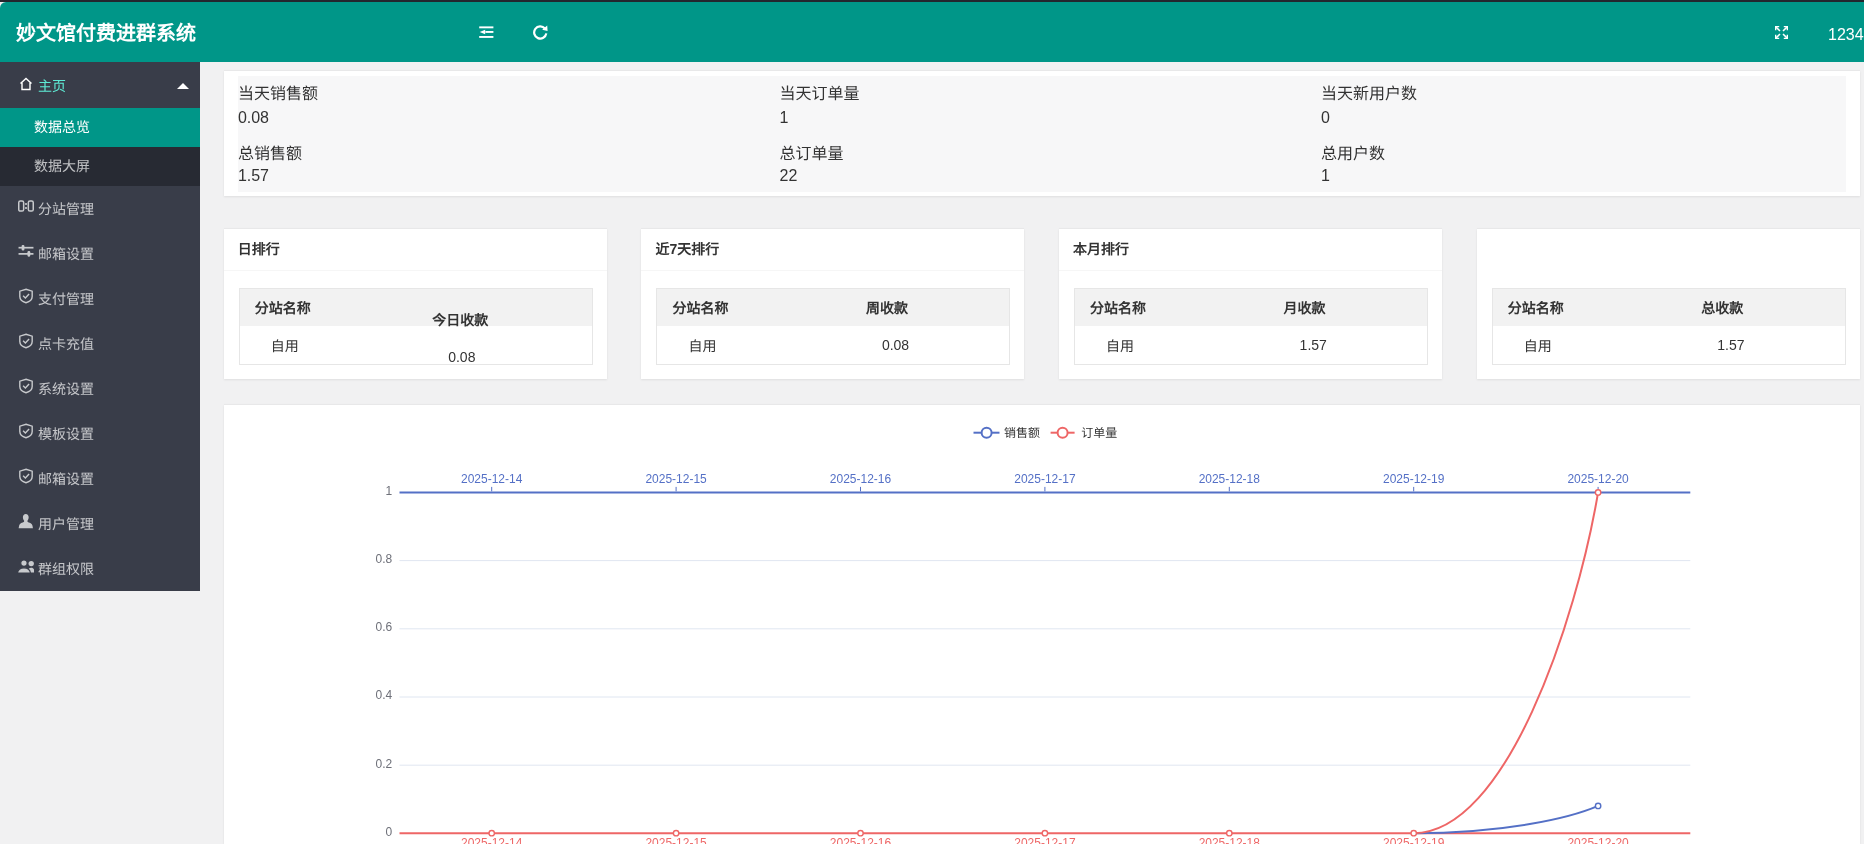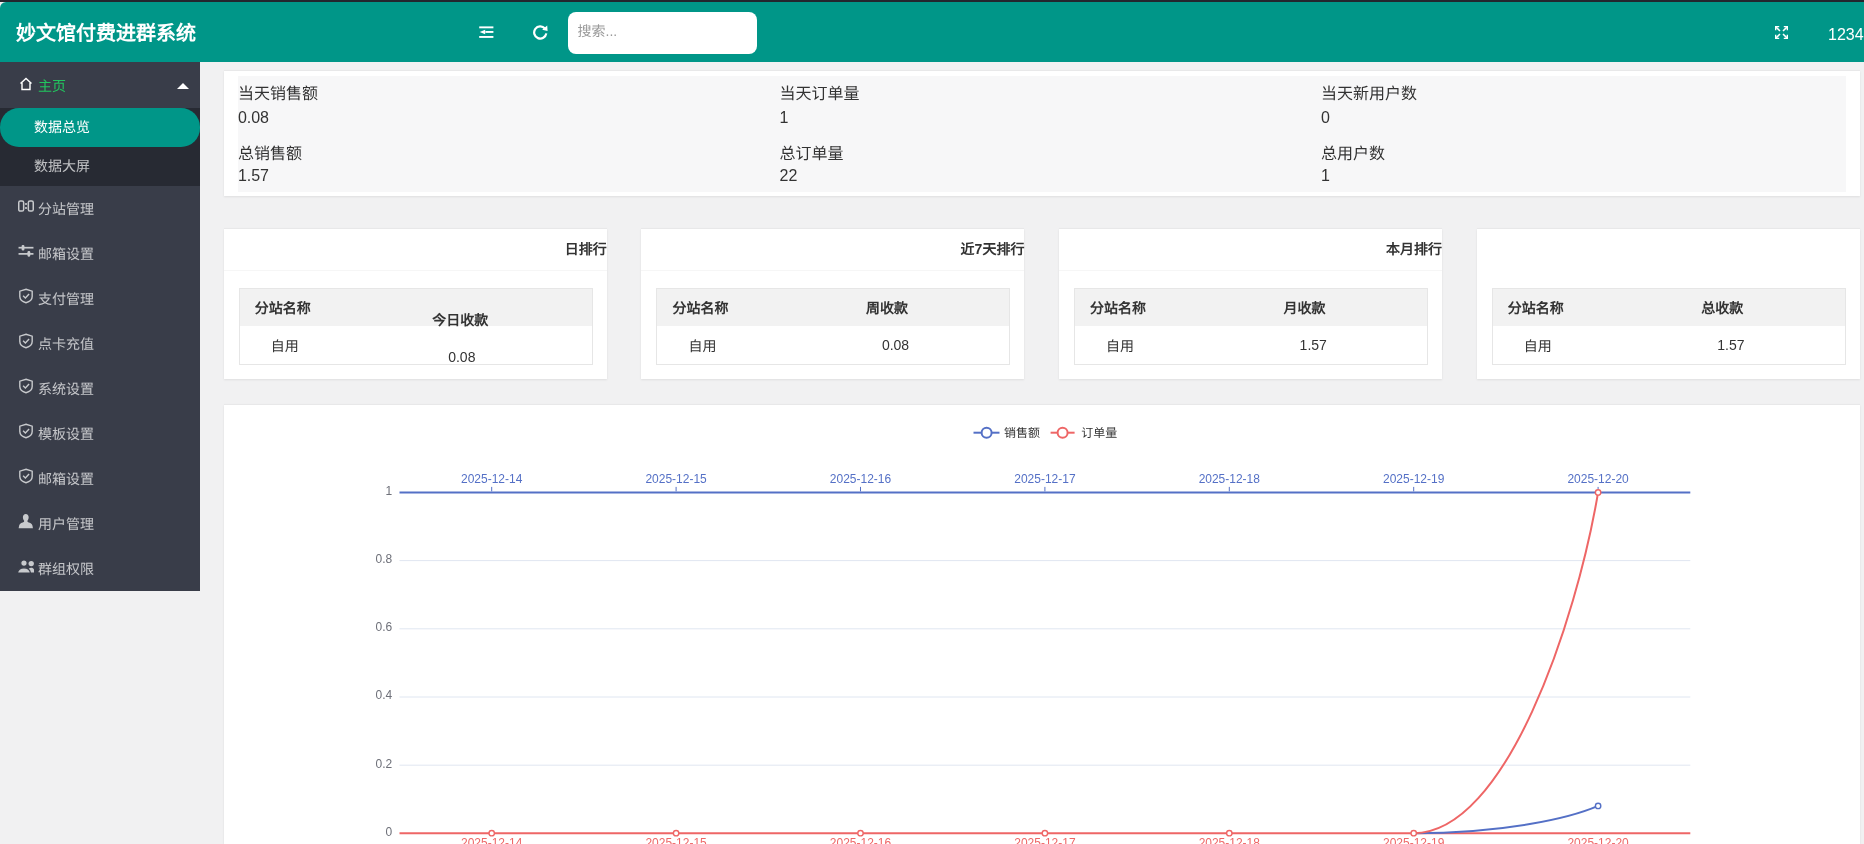--- a/index.html
+++ b/index.html
@@ -9,30 +9,30 @@
 #topstrip { left:0; top:0; width:1864px; height:2px; background:#23262e; }
 #header { left:0; top:2px; width:1864px; height:60px; background:#009688; border-top-left-radius:6px; }
 #brand { left:16px; top:2.2px; height:60px; line-height:59px; color:#fff; font-size:20px; font-weight:bold; }
 #search { left:567.5px; top:10.3px; width:189px; height:41.8px; background:#fff; border:none; border-radius:8px; font-size:14px; color:#999; padding:0 0 4px 10px; font-family:"Liberation Sans",sans-serif; outline:none; }
 #search::placeholder { color:#999; }
 #uname { left:1828px; top:2.9px; height:60px; line-height:60px; color:#fff; font-size:16px; }
 #sidebar { left:0; top:62px; width:200px; height:528.5px; background:#393d49; }
 .mitem { position:absolute; left:0; width:200px; color:rgba(255,255,255,.7); font-size:14px; }
 .mtxt { position:absolute; left:38px; }
 #childwrap { position:absolute; left:0; top:45.5px; width:200px; height:78px; background:#272a33; }
-.child { position:absolute; left:0; width:200px; height:39px; line-height:39px; padding-left:34px; font-size:14px; color:rgba(255,255,255,.7);border-radius:19px; }
+.child { position:absolute; left:0; width:200px; height:39px; line-height:39px; padding-left:34px; font-size:14px; color:rgba(255,255,255,.7); }
 .child.on { background:#009688; color:#fff; }
 .caret { position:absolute; left:177px; top:20.5px; width:0; height:0; border-left:6px solid transparent; border-right:6px solid transparent; border-bottom:6.5px solid #fff; }
-.card { position:absolute; background:#fff; box-shadow:0 1px 2px 0 rgba(0,0,0,.08), 0 -1px 1px 0 rgba(0,0,0,.03);text-align:right; }
+.card { position:absolute; background:#fff; box-shadow:0 1px 2px 0 rgba(0,0,0,.08), 0 -1px 1px 0 rgba(0,0,0,.03); }
 #stats { left:223.7px; top:70.8px; width:1636.3px; height:125px; }
 #statsin { position:absolute; left:14px; top:5px; width:1608.3px; height:116px; background:#f7f7f8; }
 .slabel { position:absolute; font-size:16px; color:#333; white-space:nowrap; }
 .sval { position:absolute; font-size:16px; color:#333; }
 .rcard { top:229px; width:383px; height:150px; }
-.rhead { position:absolute; left:0; top:0; width:100%; height:41.5px; border-bottom:1px solid #f6f6f6; line-height:40px; font-size:14px; font-weight:bold; color:#333; }
+.rhead { position:absolute; left:0; top:0; width:100%; height:41.5px; border-bottom:1px solid #f6f6f6; line-height:40px; padding-left:14px; font-size:14px; font-weight:bold; color:#333; }
 .rtable { position:absolute; left:15px; top:58.5px; width:354px; height:77.7px; border:1px solid #e6e6e6; }
 .rth { position:absolute; left:0; top:0; width:100%; height:37.2px; background:#f2f2f2;font-family:Liberation Mono, monospace; }
 .rth span, .rtd span { position:absolute; top:50%; transform:translateY(-50%); white-space:nowrap; }
 .rth span { font-weight:bold; font-size:14px; color:#333; }
 .rtd { position:absolute; left:16px; top:37.2px; width:100%; height:38.5px; }
 .rtd span { font-size:14px; color:#333; }
 .c1 { left:15px; } .c2 { left:192.5px;margin-top:12px; } .c2b { left:208.5px; }
 #chartcard { left:223.7px; top:405px; width:1636.3px; height:439px; }
 </style>
 </head>
@@ -43,29 +43,28 @@
   <svg class="abs" style="left:478.5px;top:23.5px" width="15" height="13" viewBox="0 0 15 13">
     <rect x="0.2" y="0.4" width="14.2" height="1.9" fill="#fff"></rect>
     <rect x="6.4" y="5" width="8" height="1.9" fill="#fff"></rect>
     <path d="M0.7 5.95 L6.2 3.75 L6.2 8.15 Z" fill="#fff"></path>
     <rect x="0.2" y="10" width="14.2" height="1.9" fill="#fff"></rect>
   </svg>
   <svg class="abs" style="left:533px;top:22.5px" width="15" height="16" viewBox="0 0 15 16">
     <path d="M11.9 3.5 A6.1 6.1 0 1 0 13.3 8.4" fill="none" stroke="#fff" stroke-width="2.2"></path>
     <path d="M9.2 4.8 L14.6 6.1 L14.2 0.6 Z" fill="#fff"></path>
   </svg>
-  <input id="search" class="abs" placeholder="搜索..." style="">
   <svg class="abs" style="left:1775px;top:23.8px" width="13" height="13" viewBox="0 0 13 13">
     <path d="M0.6 4.2 L0.6 0.6 L4.2 0.6 M8.8 0.6 L12.4 0.6 L12.4 4.2 M12.4 8.8 L12.4 12.4 L8.8 12.4 M4.2 12.4 L0.6 12.4 L0.6 8.8" fill="none" stroke="#fff" stroke-width="1.5"></path>
     <path d="M1.1 1.1 L5 5 M11.9 1.1 L8 5 M11.9 11.9 L8 8 M1.1 11.9 L5 8" stroke="#fff" stroke-width="1.5"></path>
   </svg>
   <div id="uname" class="abs">123456789</div>
 </div>
 <div id="sidebar" class="abs">
-  <div class="mitem" style="top:0;height:45.5px;color:#22c55e">
+  <div class="mitem" style="top:0;height:45.5px;color:#5eead4">
     <svg style="position:absolute;left:18px;top:13.5px" width="16" height="16" viewBox="0 0 16 16">
         <path d="M2.5 7.5 L8 2.5 L13.5 7.5 M4 6.8 L4 13.5 L12 13.5 L12 6.8" fill="none" stroke="#fff" stroke-width="1.4"></path>
       </svg>
     <span class="mtxt" style="top:12.5px">主页</span>
     <span class="caret"></span>
   </div>
   <div id="childwrap">
     <div class="child on" style="top:0">数据总览</div>
     <div class="child" style="top:39px">数据大屏</div>
   </div>

